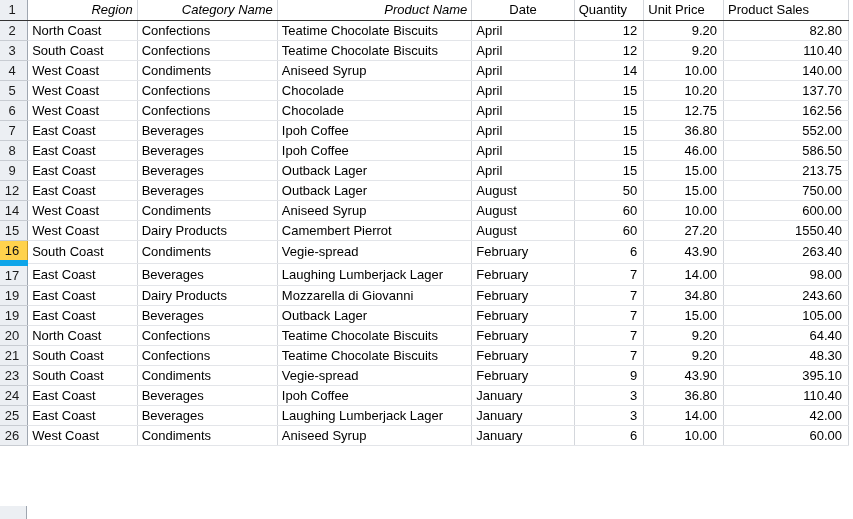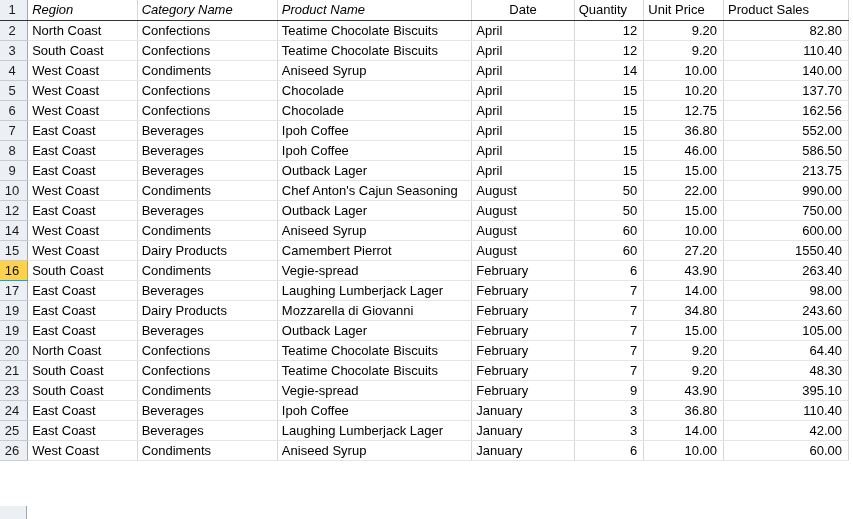--- a/index.html
+++ b/index.html
@@ -49,33 +49,33 @@
     font-weight: normal;
     font-size: 13px;
     color: #1a1a1a;
     height: 19px;
     padding: 0 3px 0 0;
     line-height: 19px;
   }
   td.rowhdr.selected {
     background: #ffd24d;
     border-right: 1px solid #c89a2a;
-    border-bottom: 1px solid #0ea5e9;
+    border-bottom: 6px solid #0ea5e9;
     color: #111111;
   }
 
   
   tr.headrow td {
     border-bottom: 1px solid #333333;
     height: 20px;
     line-height: 20px;
   }
   td.hdr-italic {
     font-style: italic;
-    text-align: left;
+    text-align: right;
   }
   td.hdr-plain {
     font-style: normal;
     text-align: center;
   }
   td.hdr-right {
     font-style: normal;
     text-align: left;
   }
 
@@ -215,30 +215,20 @@
           <td class="rowhdr">9</td>
           <td class="cell txt">East Coast</td>
           <td class="cell txt">Beverages</td>
           <td class="cell txt">Outback Lager</td>
           <td class="cell txt">April</td>
           <td class="cell num">15</td>
           <td class="cell num">15.00</td>
           <td class="cell num">213.75</td>
         </tr>
         <tr class="datarow">
-          <td class="rowhdr">10</td>
-          <td class="cell txt">West Coast</td>
-          <td class="cell txt">Condiments</td>
-          <td class="cell txt">Chef Anton's Cajun Seasoning</td>
-          <td class="cell txt">August</td>
-          <td class="cell num">50</td>
-          <td class="cell num">22.00</td>
-          <td class="cell num">990.00</td>
-        </tr>
-        <tr class="datarow">
           <td class="rowhdr">12</td>
           <td class="cell txt">East Coast</td>
           <td class="cell txt">Beverages</td>
           <td class="cell txt">Outback Lager</td>
           <td class="cell txt">August</td>
           <td class="cell num">50</td>
           <td class="cell num">15.00</td>
           <td class="cell num">750.00</td>
         </tr>
         <tr class="datarow">

